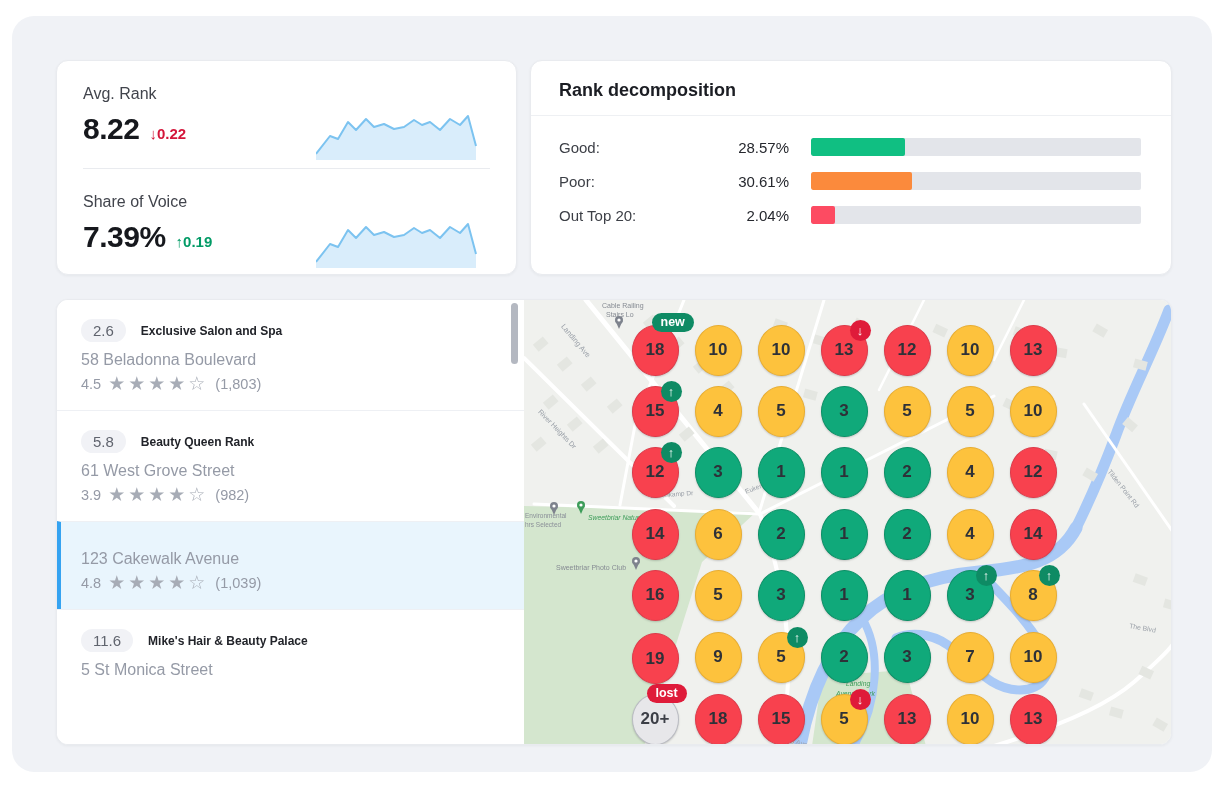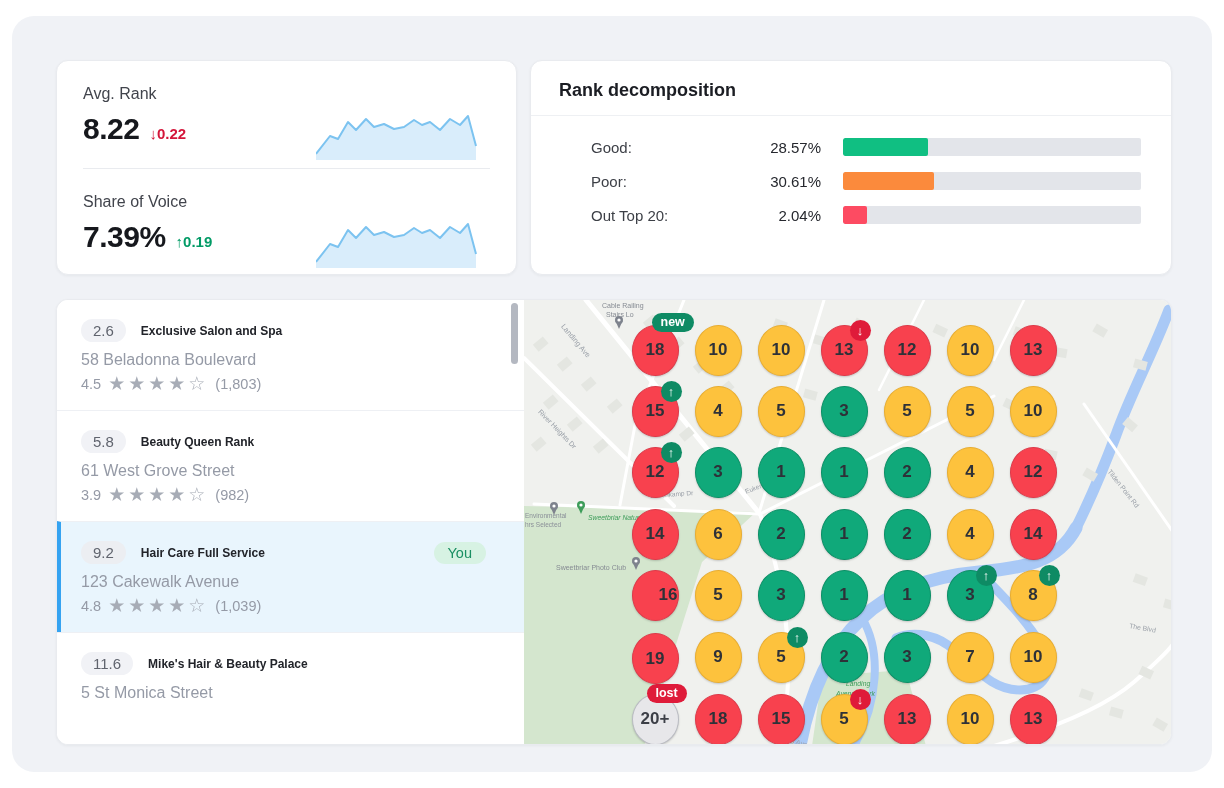--- a/index.html
+++ b/index.html
@@ -21,21 +21,21 @@
   .m-delta.down { color:#d4163a; }
   .m-delta.up { color:#029b66; }
   .spark { position:absolute; right:22px; bottom:6px; }
 
   
   .decomp-card { left:518px; top:44px; width:642px; height:215px; }
   .d-title { font-size:18px; font-weight:700; color:#1b1d23; padding:19px 28px 14px; }
   .d-divider { height:1px; background:#eef0f3; }
   .d-rows { padding:19px 30px 0 28px; }
   .drow { display:flex; align-items:center; height:24px; margin-bottom:10px; }
-  .dlabel { width:125px; font-size:15px; color:#3c3f46;margin-left:32px; }
+  .dlabel { width:125px; font-size:15px; color:#3c3f46; }
   .dvalue { width:105px; text-align:right; font-size:15px; color:#26282e; margin-right:22px; }
   .dtrack { flex:1; height:18px; background:#e3e5ea; border-radius:2px; overflow:hidden; }
   .dfill { height:100%; border-radius:2px; }
 
   
   .panel { left:44px; top:283px; width:1116px; height:446px; display:flex;
     overflow:hidden; padding:0; }
   .list { position:relative; width:467px; height:100%; background:#fff; flex:none; }
   .item { padding:19px 24px 17px; border-top:1px solid #eef0f4; position:relative; }
   .item:first-child { border-top:none; }
@@ -155,25 +155,20 @@
             <span class="bname">Beauty Queen Rank</span>
           </div>
           <div class="addr">61 West Grove Street</div>
           <div class="rating">
             <span class="rnum">3.9</span>
             <span class="stars">★★★★☆</span>
             <span class="rcount">(982)</span>
           </div>
         </div>
         <div class="item selected">
-          <div class="row1">
-            <span class="pill">9.2</span>
-            <span class="bname">Hair Care Full Service</span>
-            <span class="you">You</span>
-          </div>
           <div class="addr">123 Cakewalk Avenue</div>
           <div class="rating">
             <span class="rnum">4.8</span>
             <span class="stars">★★★★☆</span>
             <span class="rcount">(1,039)</span>
           </div>
         </div>
         <div class="item">
           <div class="row1">
             <span class="pill">11.6</span>
@@ -375,21 +370,21 @@
         </div>
         <div class="marker c-green" style="left: 359.5px; top: 208.5px;">
           <span class="num">2</span>
         </div>
         <div class="marker c-yellow" style="left: 422.5px; top: 208.5px;">
           <span class="num">4</span>
         </div>
         <div class="marker c-red" style="left: 485.5px; top: 208.5px;">
           <span class="num">14</span>
         </div>
-        <div class="marker c-red" style="left: 107.5px; top: 269.5px; justify-content: flex-end;">
+        <div class="marker c-red" style="left: 107.5px; top: 269.5px;">
           <span class="num">16</span>
         </div>
         <div class="marker c-yellow" style="left: 170.5px; top: 269.5px;">
           <span class="num">5</span>
         </div>
         <div class="marker c-green" style="left: 233.5px; top: 269.5px;">
           <span class="num">3</span>
         </div>
         <div class="marker c-green" style="left: 296.5px; top: 269.5px;">
           <span class="num">1</span>

